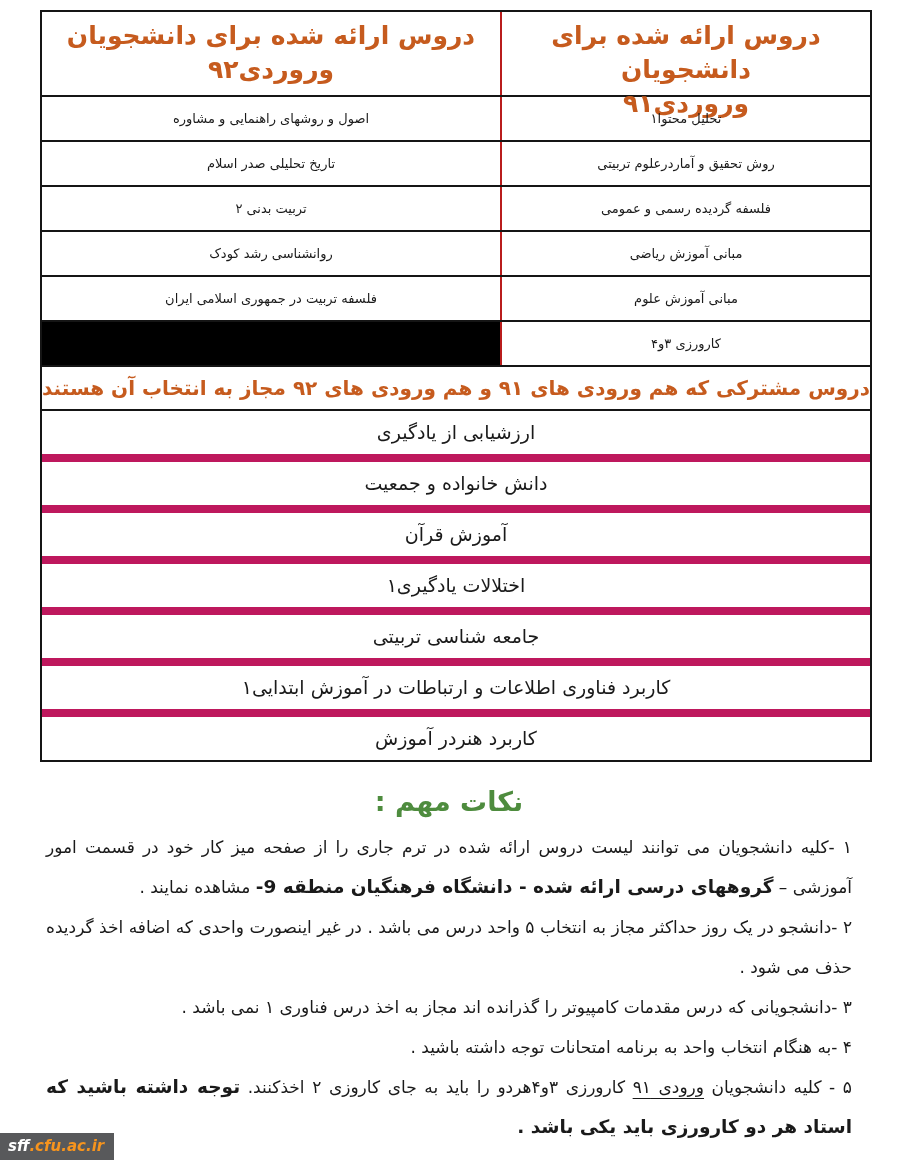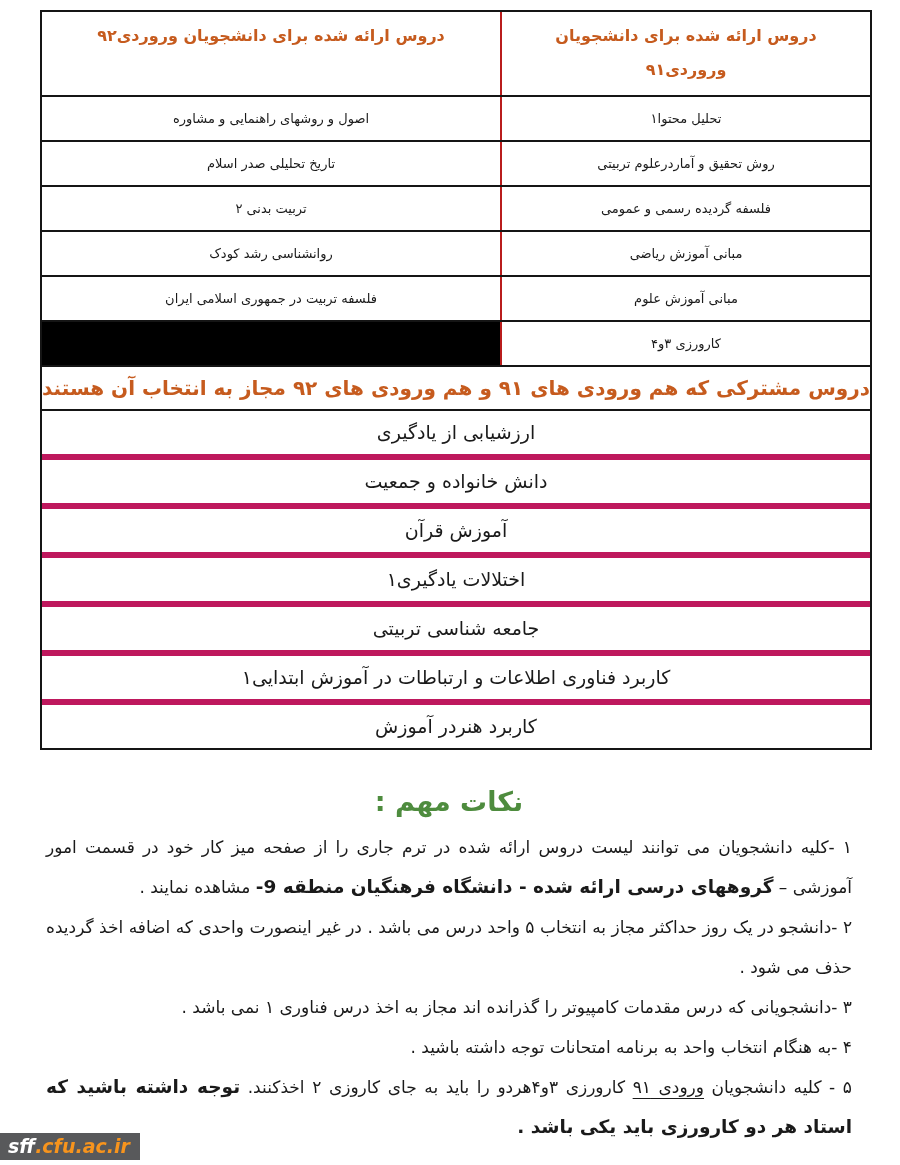--- a/index.html
+++ b/index.html
@@ -43,21 +43,21 @@
   }
   .c91 {
     width: 370px;
     border-left: 2px solid #b91c1c;
   }
   .c92 { flex: 1; }
   .header-row { height: 83px; }
   .header-row .cell {
     color: #c65b1e;
     font-weight: bold;
-    font-size: 16px;
+    font-size: 25px;
     align-items: flex-start;
     padding-top: 7px;
     line-height: 34px;
   }
   .hdr-91-lines { display: block; }
   .hdr-91-lines span { display: block; }
   .body-row { height: 43px; }
   .redacted { background: #000000; }
   .shared-header {
     height: 42px;
@@ -66,21 +66,21 @@
     color: #c65b1e;
     font-weight: bold;
     font-size: 20px;
     border-bottom: 2px solid #151515;
   }
   .shared-row {
     height: 43px;
     line-height: 43px;
     text-align: center;
     font-size: 19px;
-    border-bottom: 6px solid #be185d;
+    border-bottom: 8px solid #be185d;
   }
   .shared-row:last-child { border-bottom: none; }
 
   
   .notes {
     position: absolute;
     top: 786px;
     right: 48px;
     left: 46px;
   }
@@ -105,21 +105,21 @@
     text-underline-offset: 5px;
   }
 
   
   .watermark {
     position: absolute;
     left: 0;
     bottom: 5px;
     background: #58595b;
     padding: 4px 10px 4px 8px;
-    font-size: 19px;
+    font-size: 15px;
     font-weight: bold;
     font-style: italic;
     direction: ltr;
     line-height: 19px;
   }
   .watermark .wm-prefix { color: #ffffff; }
   .watermark .wm-suffix { color: #f7941d; }
 </style>
 </head>
 <body>

